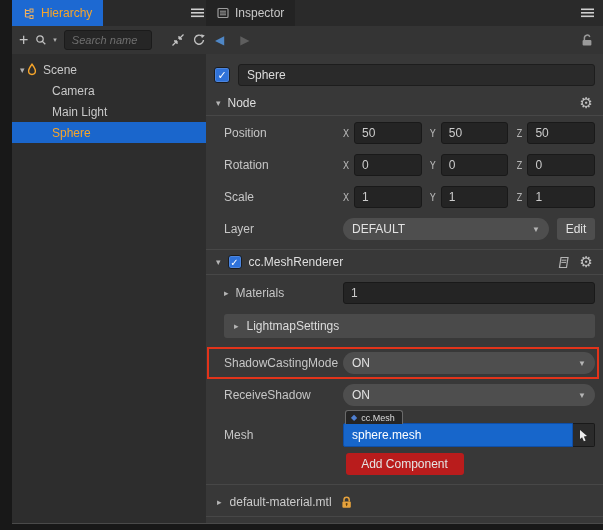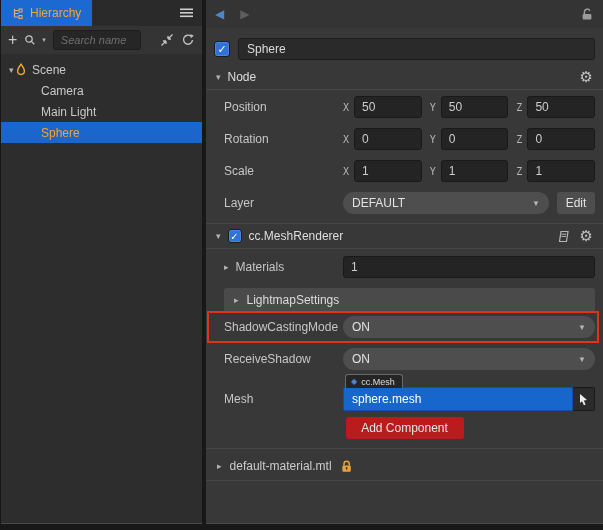--- a/index.html
+++ b/index.html
@@ -4,21 +4,21 @@
 <style>
   * { box-sizing: border-box; margin: 0; padding: 0; }
   html,body { width:603px; height:530px; }
   body {
     background:#181818;
     font-family:"Liberation Sans","DejaVu Sans",sans-serif;
     position:relative; overflow:hidden;
     -webkit-font-smoothing:antialiased;
   }
   .panel { position:absolute; top:0; height:524px; border-bottom:1px solid #4a4a4a; }
-  #hierarchy-panel { left:1px; width:201px; background:#2d2d2d; }
+  #hierarchy-panel { left:12px; width:201px; background:#2d2d2d; }
   #inspector-panel { left:206px; width:397px; background:#383838; }
 
   
   .tabbar { height:26px; background:#2a2a2a; display:flex; position:relative; }
   .tab { display:flex; align-items:center; gap:6px; padding:0 11px; font-size:12px; }
   .tab-blue { background:var(--tab_active_blue,#1d69d2); color:var(--accent_orange,#f6a52a); }
   .tab-dark { background:#232323; color:#c9c9c9; }
   .menu-btn { position:absolute; right:9px; top:8px; cursor:pointer; line-height:0; }
 
   
@@ -183,20 +183,38 @@
     <div class="tree-row tree-child">
       <span>Main Light</span>
     </div>
     <div class="tree-row tree-child tree-selected">
       <span>Sphere</span>
     </div>
   </div>
 </div>
 
 <div class="panel" id="inspector-panel">
+  <div class="tabbar">
+    <div class="tab tab-dark">
+      <span class="icon-btn">
+        <svg width="12" height="12" viewBox="0 0 12 12">
+            <rect x="1" y="1.5" width="10" height="9" rx="1" stroke="#9c9c9c" stroke-width="1.2" fill="none"></rect>
+            <path d="M3 4.2 h6 M3 6 h6 M3 7.8 h6" stroke="#9c9c9c" stroke-width="1" fill="none"></path>
+          </svg>
+      </span>
+      <span>Inspector</span>
+    </div>
+    <span class="menu-btn">
+      <svg width="13" height="10" viewBox="0 0 13 10">
+          <rect y="0.5" width="13" height="1.6" fill="#cfcfcf"></rect>
+          <rect y="4" width="13" height="1.6" fill="#cfcfcf"></rect>
+          <rect y="7.5" width="13" height="1.6" fill="#cfcfcf"></rect>
+        </svg>
+    </span>
+  </div>
 
   <div class="navbar">
     <span class="nav-back">◀</span>
     <span class="nav-fwd">▶</span>
     <span class="icon-btn push-right">
       <svg width="14" height="14" viewBox="0 0 14 14">
           <path d="M4.4 7 V5 A2.8 2.8 0 0 1 9.8 3.9" fill="none" stroke="#9a9a9a" stroke-width="1.5"></path>
           <rect x="2.6" y="7" width="8.8" height="5.6" rx="1" fill="#9a9a9a"></rect>
         </svg>
     </span>
@@ -308,21 +326,21 @@
       <div class="prop-fields">
         <input class="num-input" value="1" style="">
       </div>
     </div>
 
     <div class="lightmap-bar">
       <span class="caret-sm">▸</span>
       <span>LightmapSettings</span>
     </div>
 
-    <div class="prop-row hl-wrap" style="margin-top:4px">
+    <div class="prop-row hl-wrap" style="margin-top:14px">
       <div class="red-frame"></div>
       <span class="prop-label">ShadowCastingMode</span>
       <div class="prop-fields">
         <div class="dropdown">
           <span>ON</span>
           <span class="dd-arrow">▼</span>
         </div>
       </div>
     </div>
 

